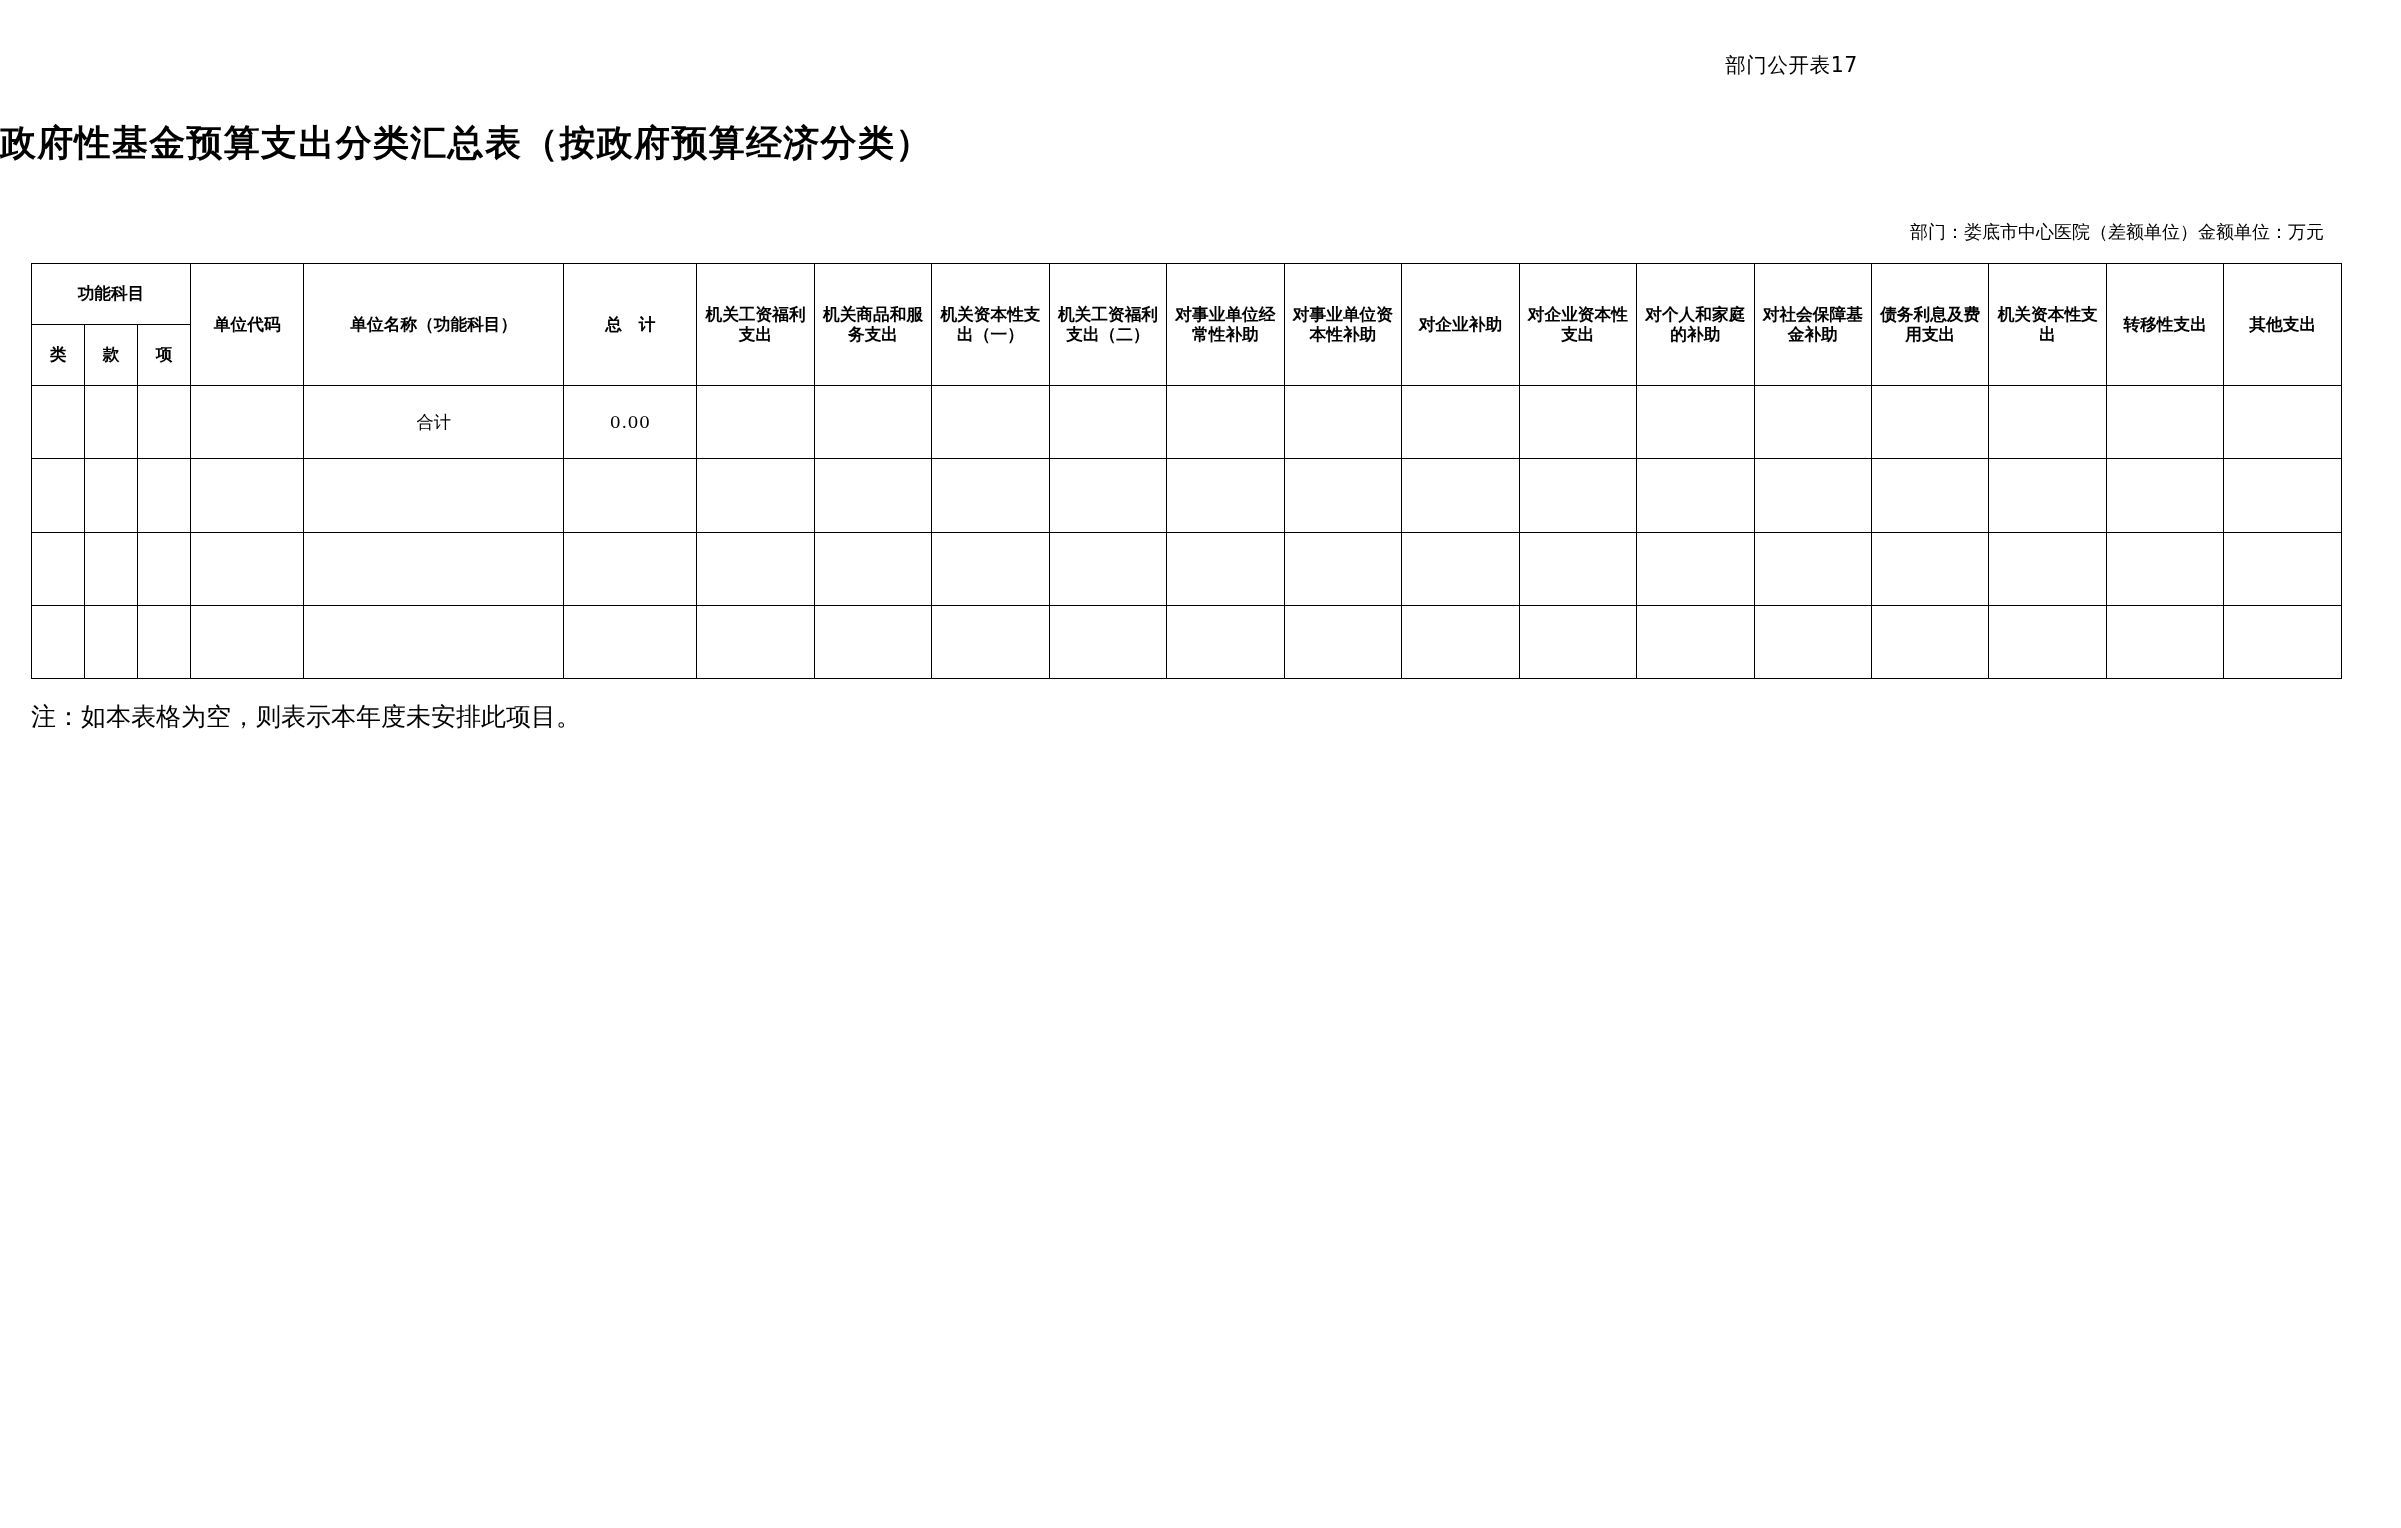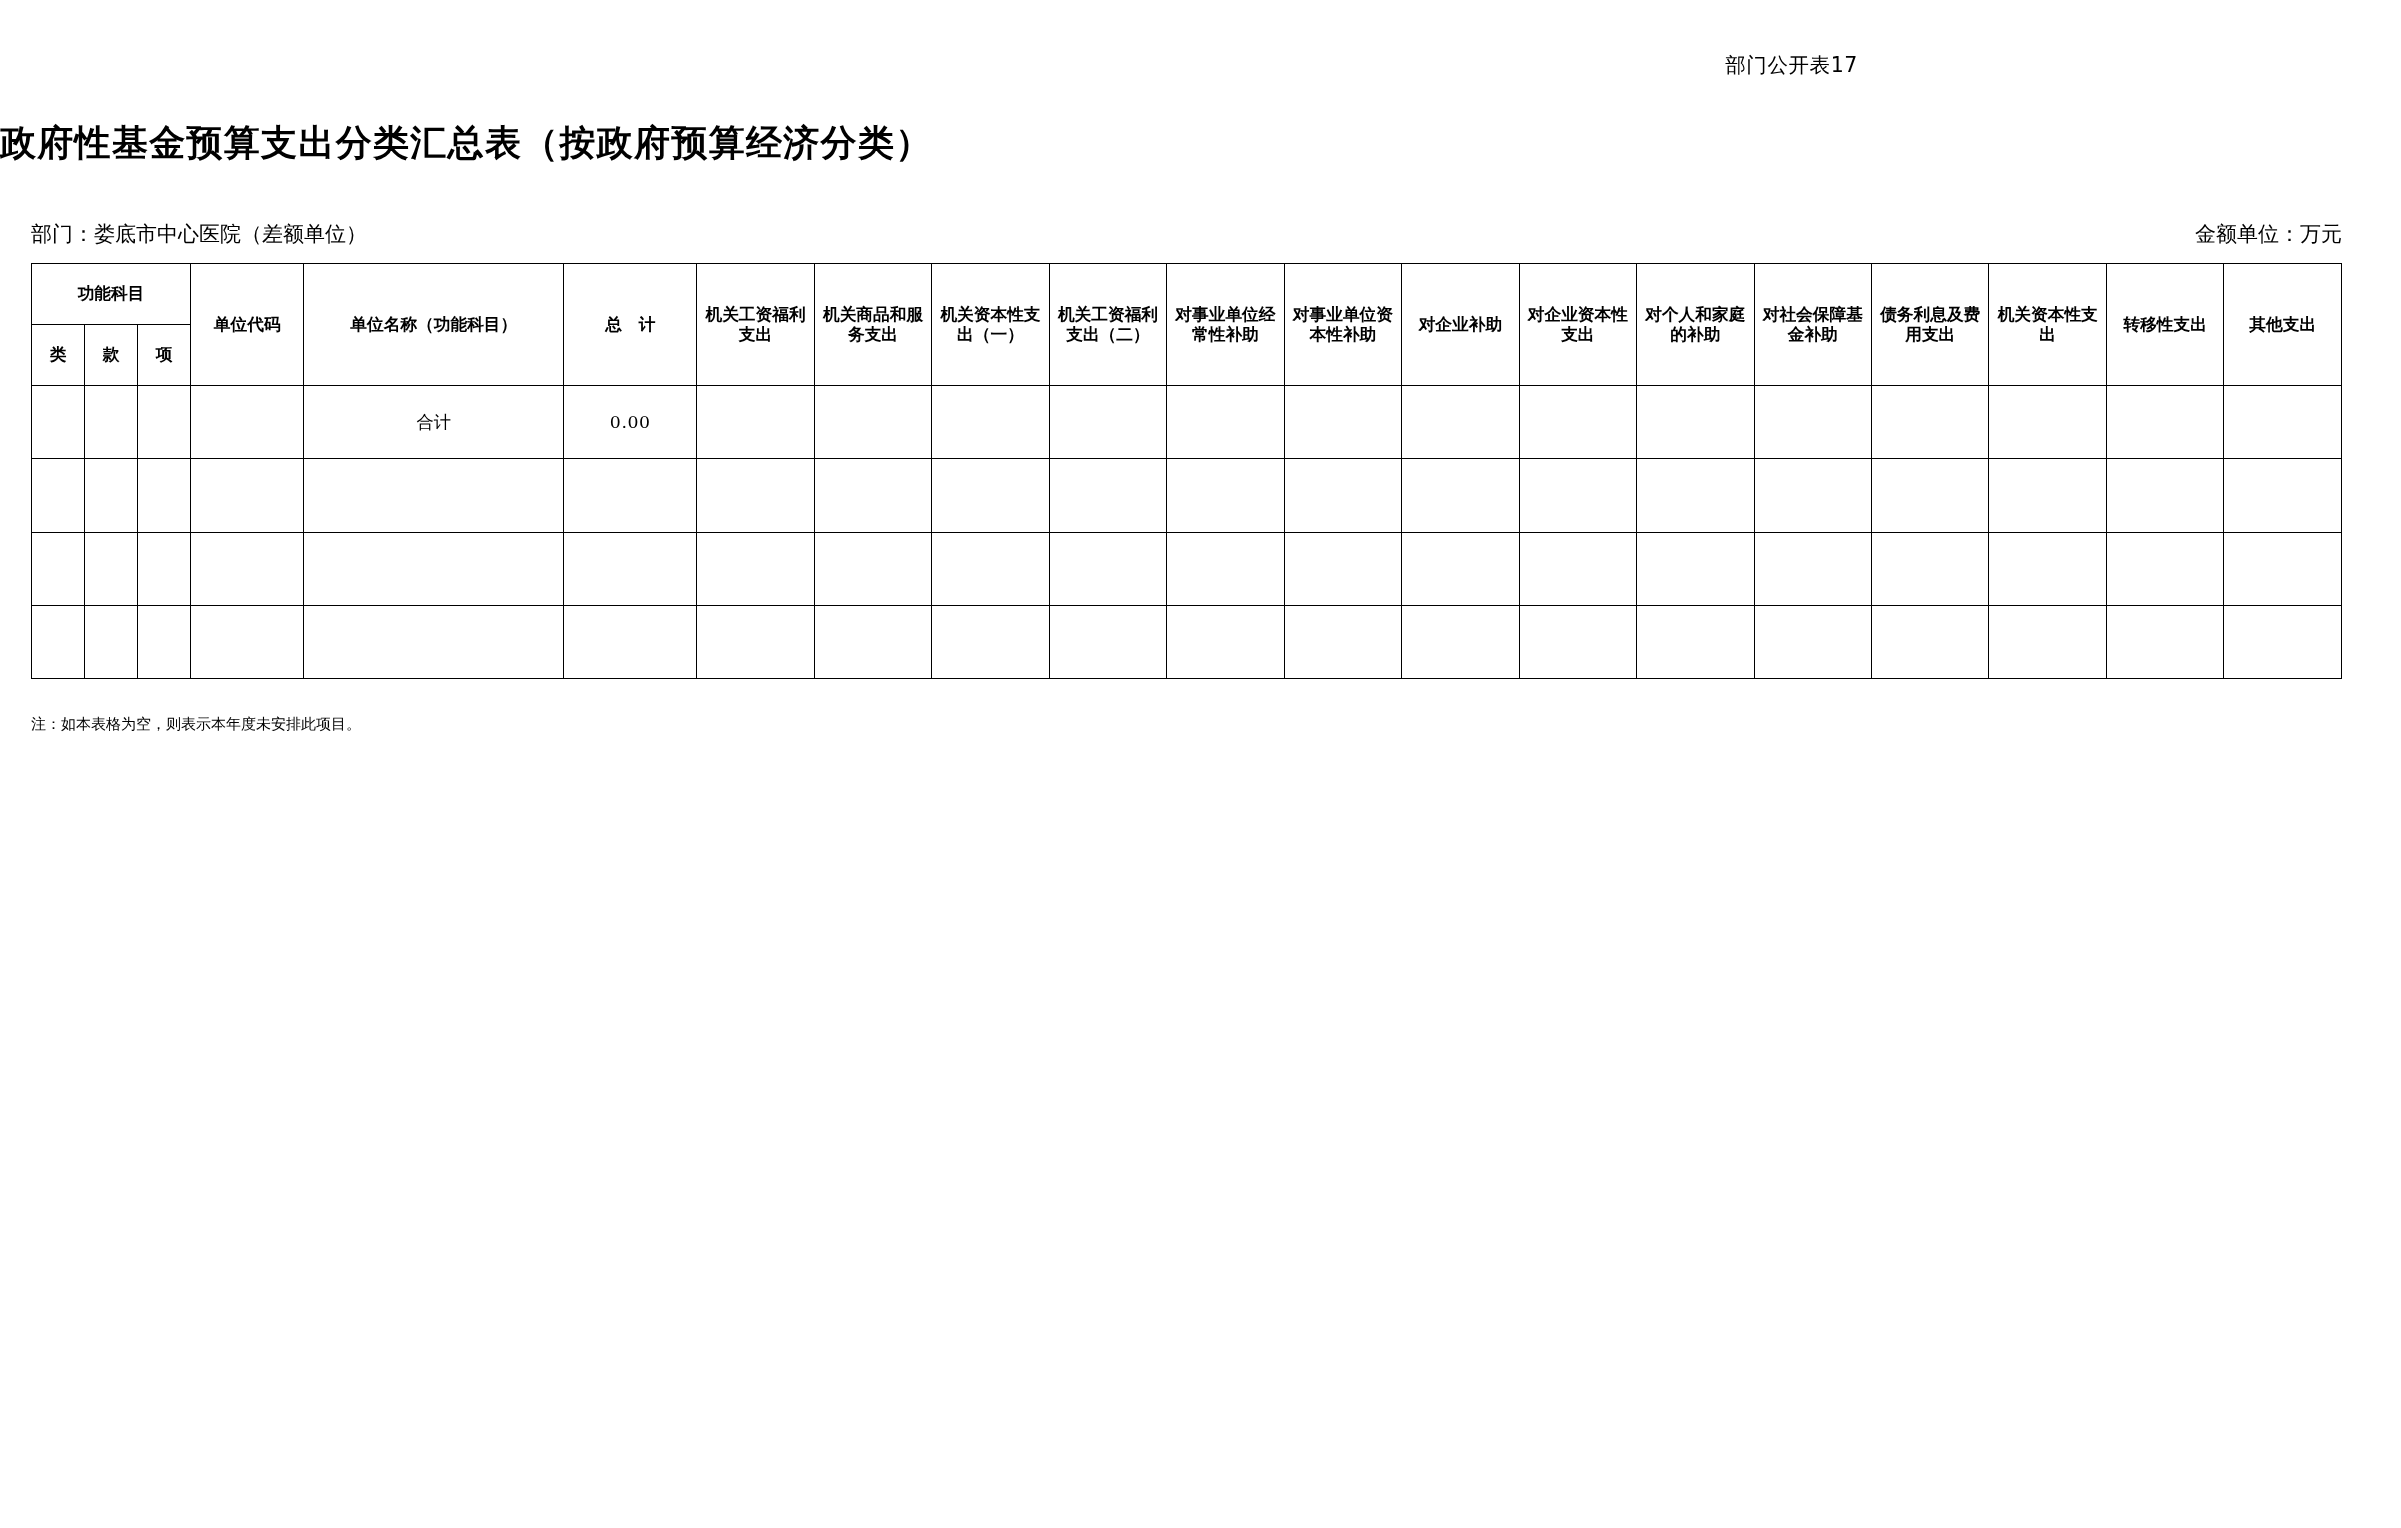--- a/index.html
+++ b/index.html
@@ -36,25 +36,25 @@
     left: 0;
     width: 100%;
     font-size: 36px;
     font-weight: bold;
     letter-spacing: 1.3px;
     font-family: "DejaVu Serif", "Liberation Serif", serif;
   }
   .meta-row {
     position: absolute;
     top: 220px;
-    left: 31px;
+    left: 13px;
     width: 2311px;
     display: flex;
-    justify-content: space-between;
-    font-size: 21px;
+    justify-content: flex-end;
+    font-size: 18px;
     font-family: "DejaVu Sans", "Liberation Sans", sans-serif;
   }
   .meta-left { white-space: nowrap; }
   .meta-right { white-space: nowrap; }
 
   table.budget {
     position: absolute;
     top: 263px;
     left: 31px;
     border-collapse: collapse;
@@ -90,23 +90,22 @@
   td.cell-num {
     text-align: right;
     padding-right: 9px;
     font-family: "DejaVu Serif", "Liberation Serif", serif;
     letter-spacing: 0.6px;
   }
   .note {
     position: absolute;
     top: 700px;
     left: 31px;
-    font-size: 15px;
-    font-family: "DejaVu Sans", "Liberation Sans", sans-serif;
-    margin-top: 15px;
+    font-size: 25px;
+    font-family: "DejaVu Sans", "Liberation Sans", sans-serif;
   }
   
   col.c-lei { width: 51px; }
   col.c-kuan { width: 51px; }
   col.c-xiang { width: 51px; }
   col.c-code { width: 109px; }
   col.c-unit { width: 250px; }
   col.c-total { width: 128px; }
   col.c-d { width: 113px; }
 </style>

